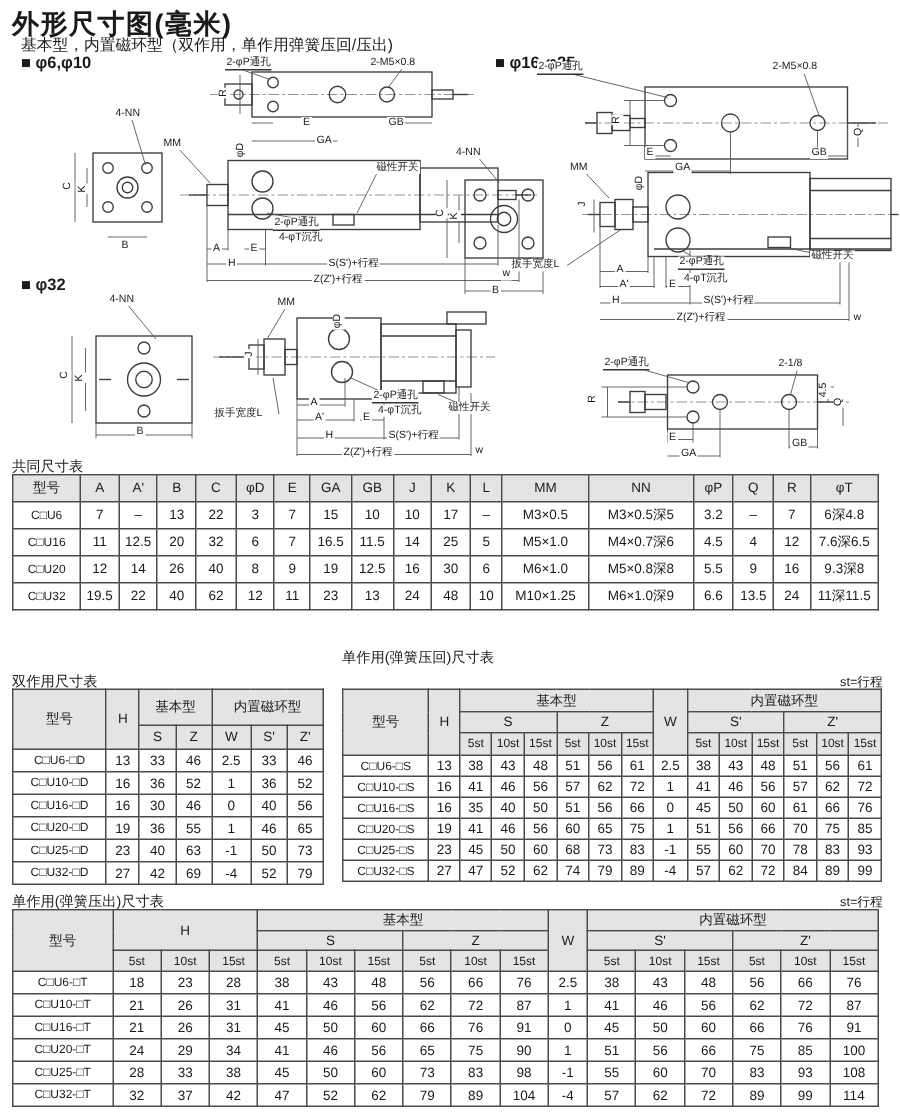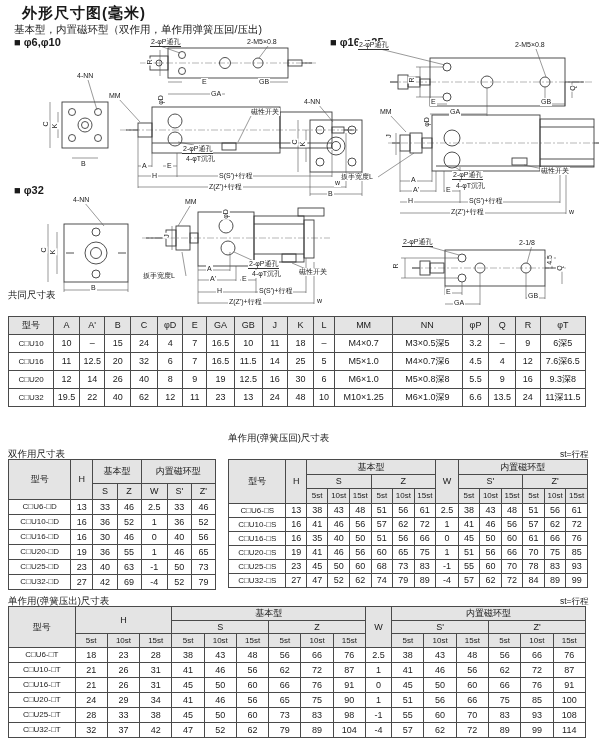--- a/index.html
+++ b/index.html
@@ -1,18 +1,18 @@
 <!DOCTYPE html>
 <html><head>
 <meta charset="utf-8">
 <style>
   html,body{margin:0;padding:0;background:#fff;}
   .page{position:relative;width:600px;height:746px;background:#fff;overflow:hidden;
         font-family:"Liberation Sans", sans-serif;color:#1a1a1a;}
-  .title{position:absolute;left:22px;top:4px;font-size:15px;font-weight:bold;letter-spacing:1px;}
+  .title{position:absolute;left:8px;top:4px;font-size:18px;font-weight:bold;letter-spacing:1px;}
   .subtitle{position:absolute;left:14px;top:23px;font-size:10.5px;}
   .drawings{position:absolute;left:0;top:36px;width:500px;height:274px;}
   .drawings svg{position:absolute;left:0;top:0;}
   .sec{position:absolute;font-size:11px;font-weight:bold;}
   .lbl{position:absolute;font-size:7px;line-height:8px;background:#fff;padding:0 1px;white-space:nowrap;}
   .lbl.u{border-bottom:0.5px solid #333;}
   .lbl.v{transform:rotate(-90deg);transform-origin:center center;}
   .cap{position:absolute;font-size:9.5px;}
   .note{position:absolute;font-size:8.5px;}
   table{border-collapse:collapse;table-layout:fixed;position:absolute;font-size:9px;line-height:1;}
@@ -336,21 +336,21 @@
     <span class="lbl u" style="left:402px;top:202px">2-φP通孔</span>
     <span class="lbl" style="left:518px;top:203px">2-1/8</span>
     <span class="lbl v" style="left:392px;top:226px">R</span>
     <span class="lbl v" style="left:544px;top:220px">4.5</span>
     <span class="lbl v" style="left:556px;top:228px">Q</span>
     <span class="lbl" style="left:445px;top:252px">E</span>
     <span class="lbl" style="left:453px;top:263px">GA</span>
     <span class="lbl" style="left:527px;top:256px">GB</span>
   </div>
 
-  <div class="cap" style="left:8px;top:289px">共同尺寸表</div>
+  <div class="cap" style="left:8px;top:305px">共同尺寸表</div>
   <table class="t-common">
     <colgroup>
       <col style="width:44px">
         <col style="width:25px">
         <col style="width:25px">
         <col style="width:25px">
       <col style="width:26px">
         <col style="width:25px">
         <col style="width:23px">
         <col style="width:27px">
@@ -382,38 +382,38 @@
         <th>MM</th>
         <th>NN</th>
         <th>φP</th>
         <th>Q</th>
         <th>R</th>
         <th>φT</th>
       </tr>
     </thead>
     <tbody>
         <tr>
-          <td class="model">C□U10</td>
+          <td class="model">C□U6</td>
+          <td>7</td>
+          <td>–</td>
+          <td>13</td>
+          <td>22</td>
+          <td>3</td>
+          <td>7</td>
+          <td>15</td>
           <td>10</td>
+          <td>10</td>
+          <td>17</td>
           <td>–</td>
-          <td>15</td>
-          <td>24</td>
-          <td>4</td>
-          <td>7</td>
-          <td>16.5</td>
-          <td>10</td>
-          <td>11</td>
-          <td>18</td>
-          <td>–</td>
-          <td>M4×0.7</td>
+          <td>M3×0.5</td>
           <td>M3×0.5深5</td>
           <td>3.2</td>
           <td>–</td>
-          <td>9</td>
-          <td>6深5</td>
+          <td>7</td>
+          <td>6深4.8</td>
         </tr>
         <tr>
           <td class="model">C□U16</td>
           <td>11</td>
           <td>12.5</td>
           <td>20</td>
           <td>32</td>
           <td>6</td>
           <td>7</td>
           <td>16.5</td>

